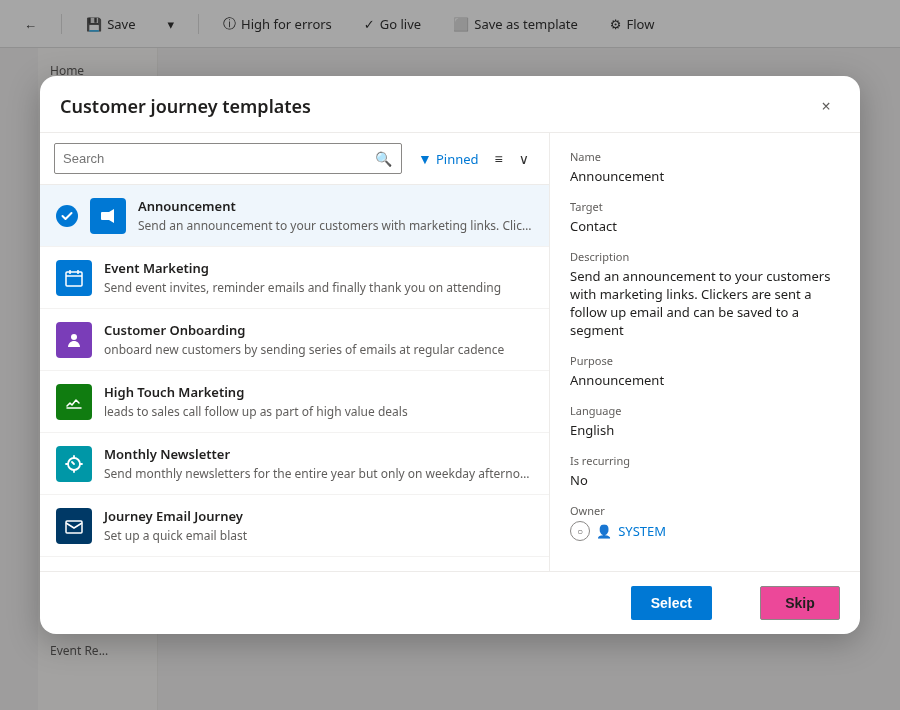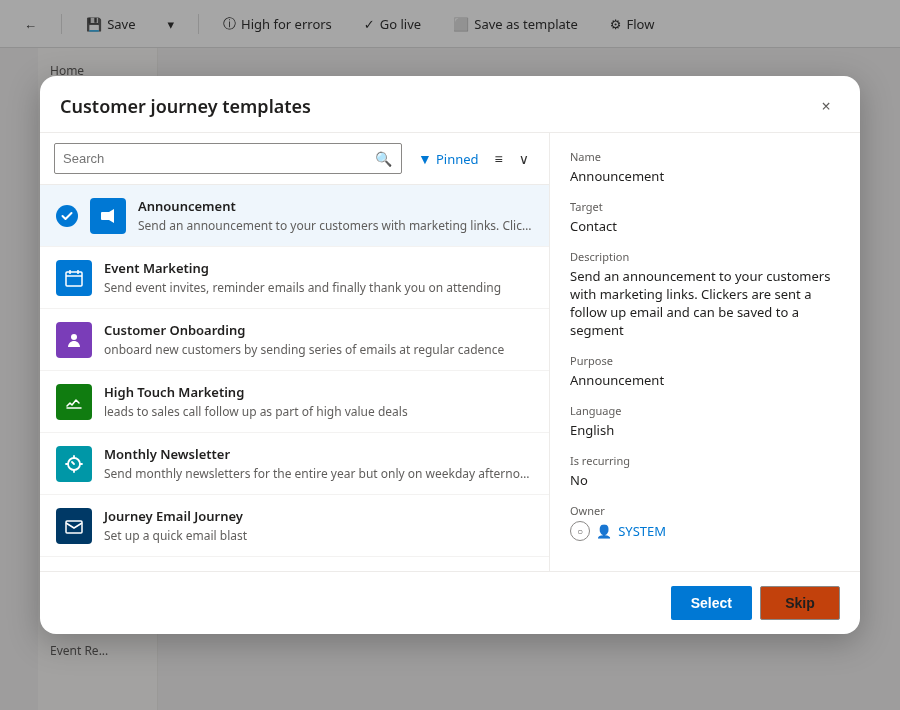--- a/index.html
+++ b/index.html
@@ -260,29 +260,30 @@
       color: white;
       border: none;
       padding: 8px 20px;
       font-size: 14px;
       font-weight: 600;
       border-radius: 2px;
       cursor: pointer;
       min-width: 80px;
     }
     .btn-secondary {
-      background: #c2410c;
+      background: #ec4899;
       color: #201f1e;
       border: 1px solid #8a8886;
       padding: 8px 20px;
       font-size: 14px;
       font-weight: 600;
       border-radius: 2px;
       cursor: pointer;
       min-width: 80px;
+      margin-left: 40px;
     }
     .bg-nav {
       position: absolute;
       top: 48px;
       left: 38px;
       width: 120px;
       bottom: 0;
       background: #faf9f8;
       padding: 8px 0;
       border-right: 1px solid #edebe9;

